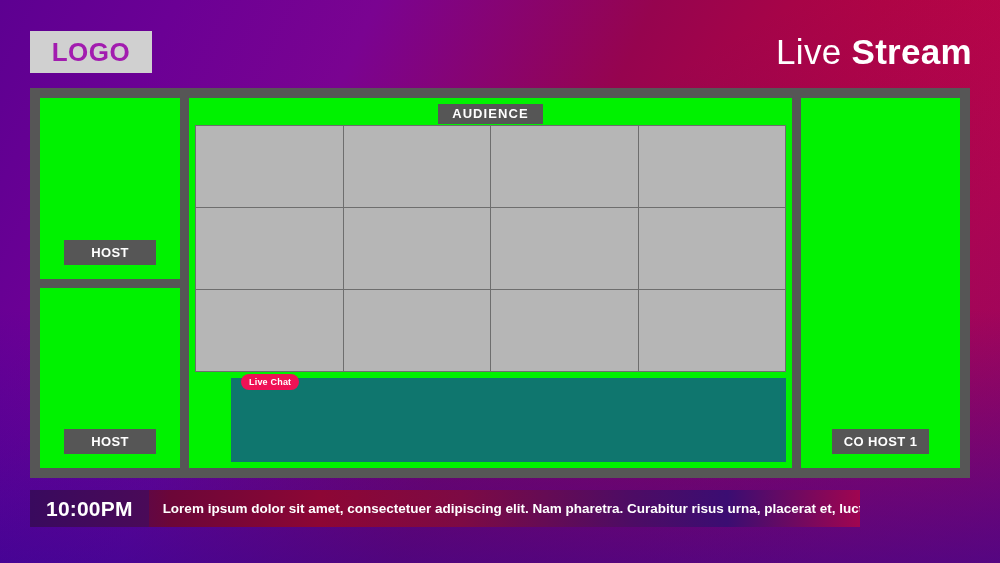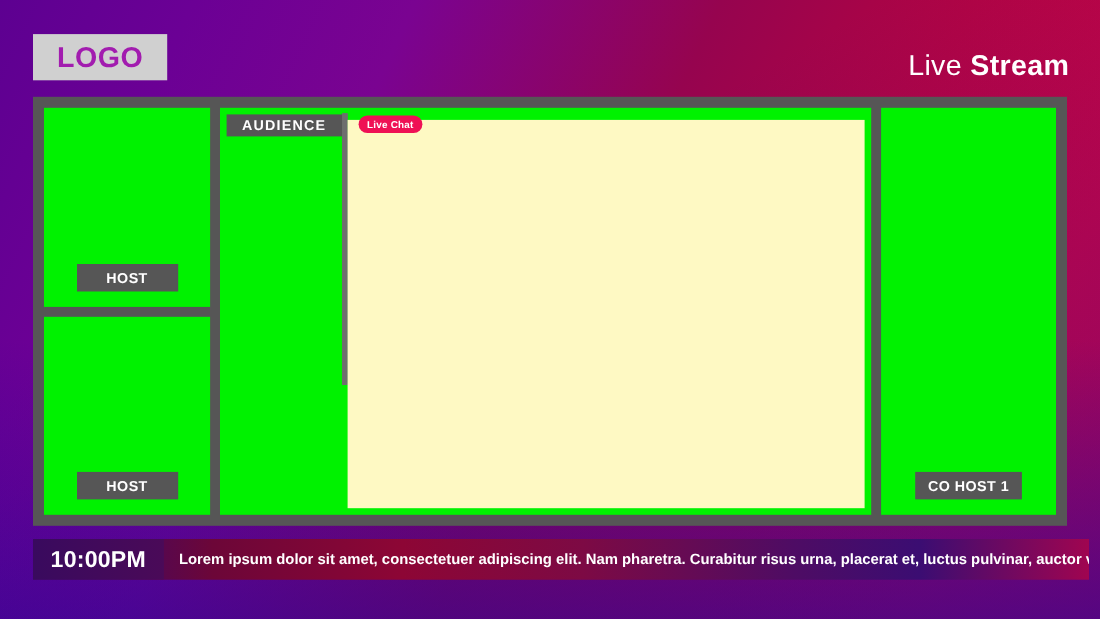--- a/index.html
+++ b/index.html
@@ -54,22 +54,22 @@
   .logo-text {
     font-size: 26px;
     font-weight: bold;
     letter-spacing: 0.5px;
     color: #a21caf;
   }
 
   .title {
     position: absolute;
     right: 28px;
-    top: 44px;
-    font-size: 26px;
+    top: 32px;
+    font-size: 35px;
     color: #ffffff;
     letter-spacing: 0.3px;
     z-index: 5;
     white-space: nowrap;
   }
   .title .t-light { font-weight: normal; }
   .title .t-bold  { font-weight: bold; }
 
   
   .stage {
@@ -79,31 +79,31 @@
     width: 940px;
     height: 390px;
     background: #565656;
     display: flex;
     padding: 10px;
     gap: 9px;
     z-index: 4;
   }
 
   .col-left {
-    width: 151px;
+    width: 140px;
     display: flex;
     flex-direction: column;
     gap: 9px;
   }
   .col-center {
     flex: 1;
     background: #00f200;
     padding: 5px 6px 6px 6px;
     display: flex;
-    flex-direction: row;
+    flex-direction: column;
   }
   .col-right {
     width: 159px;
     display: flex;
     flex-direction: column;
     gap: 9px;
   }
 
   
   .tile {
@@ -190,43 +190,44 @@
 
   
   .chat-wrap {
     flex: 1;
     position: relative;
     padding-top: 6px;
     display: flex;
   }
   .chat-box {
     flex: 1;
-    background: #fef9c3;
-    position: relative;
+    background: #0f766e;
+    position: relative;
+    margin-left: 36px;
   }
   .chat-badge {
     position: absolute;
     left: 10px;
     top: -4px;
     background: #ef1155;
     color: #ffffff;
     font-size: 9px;
     font-weight: bold;
     padding: 3px 8px 3px 8px;
     border-radius: 9px;
     letter-spacing: 0.2px;
     z-index: 3;
   }
 
   
   .ticker {
     position: absolute;
     left: 30px;
     top: 490px;
-    width: 960px;
+    width: 830px;
     height: 37px;
     background: linear-gradient(90deg,
         #3f0a62 0%,
         #48085e 8%,
         #6c0638 17%,
         #8d0635 35%,
         #7d0a44 52%,
         #4e0c64 72%,
         #3b0d72 84%,
         #a00550 100%);

